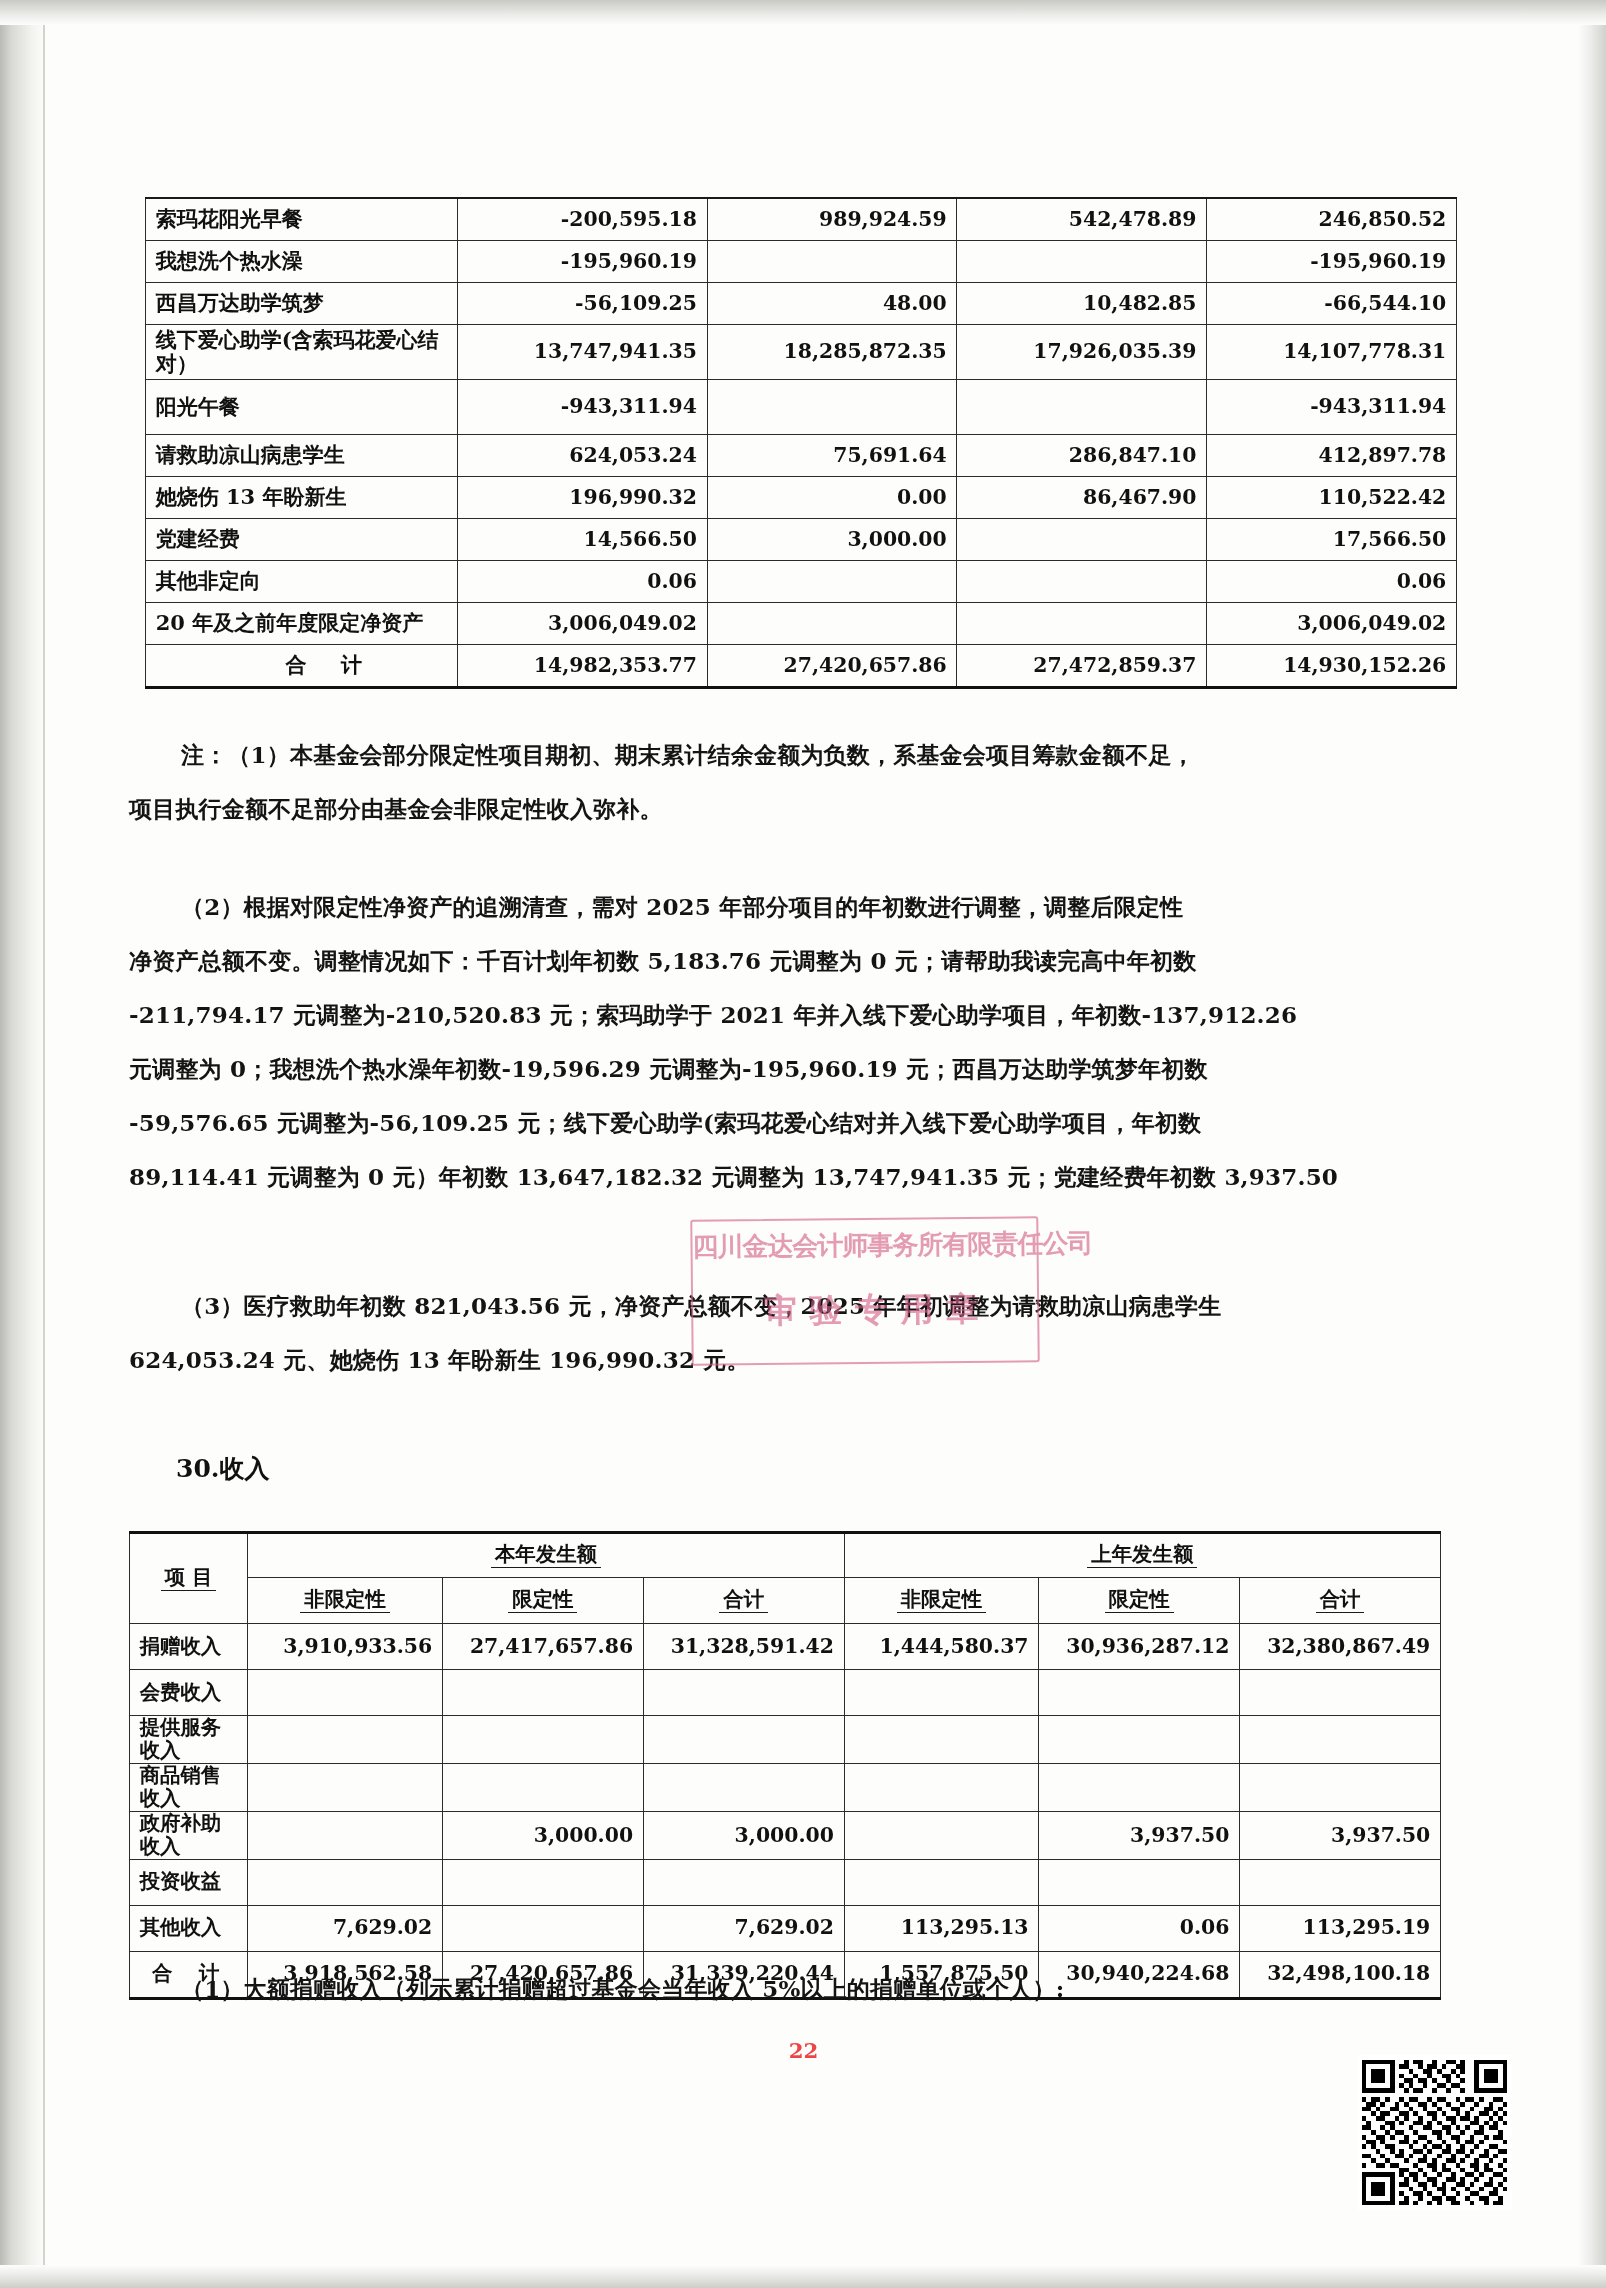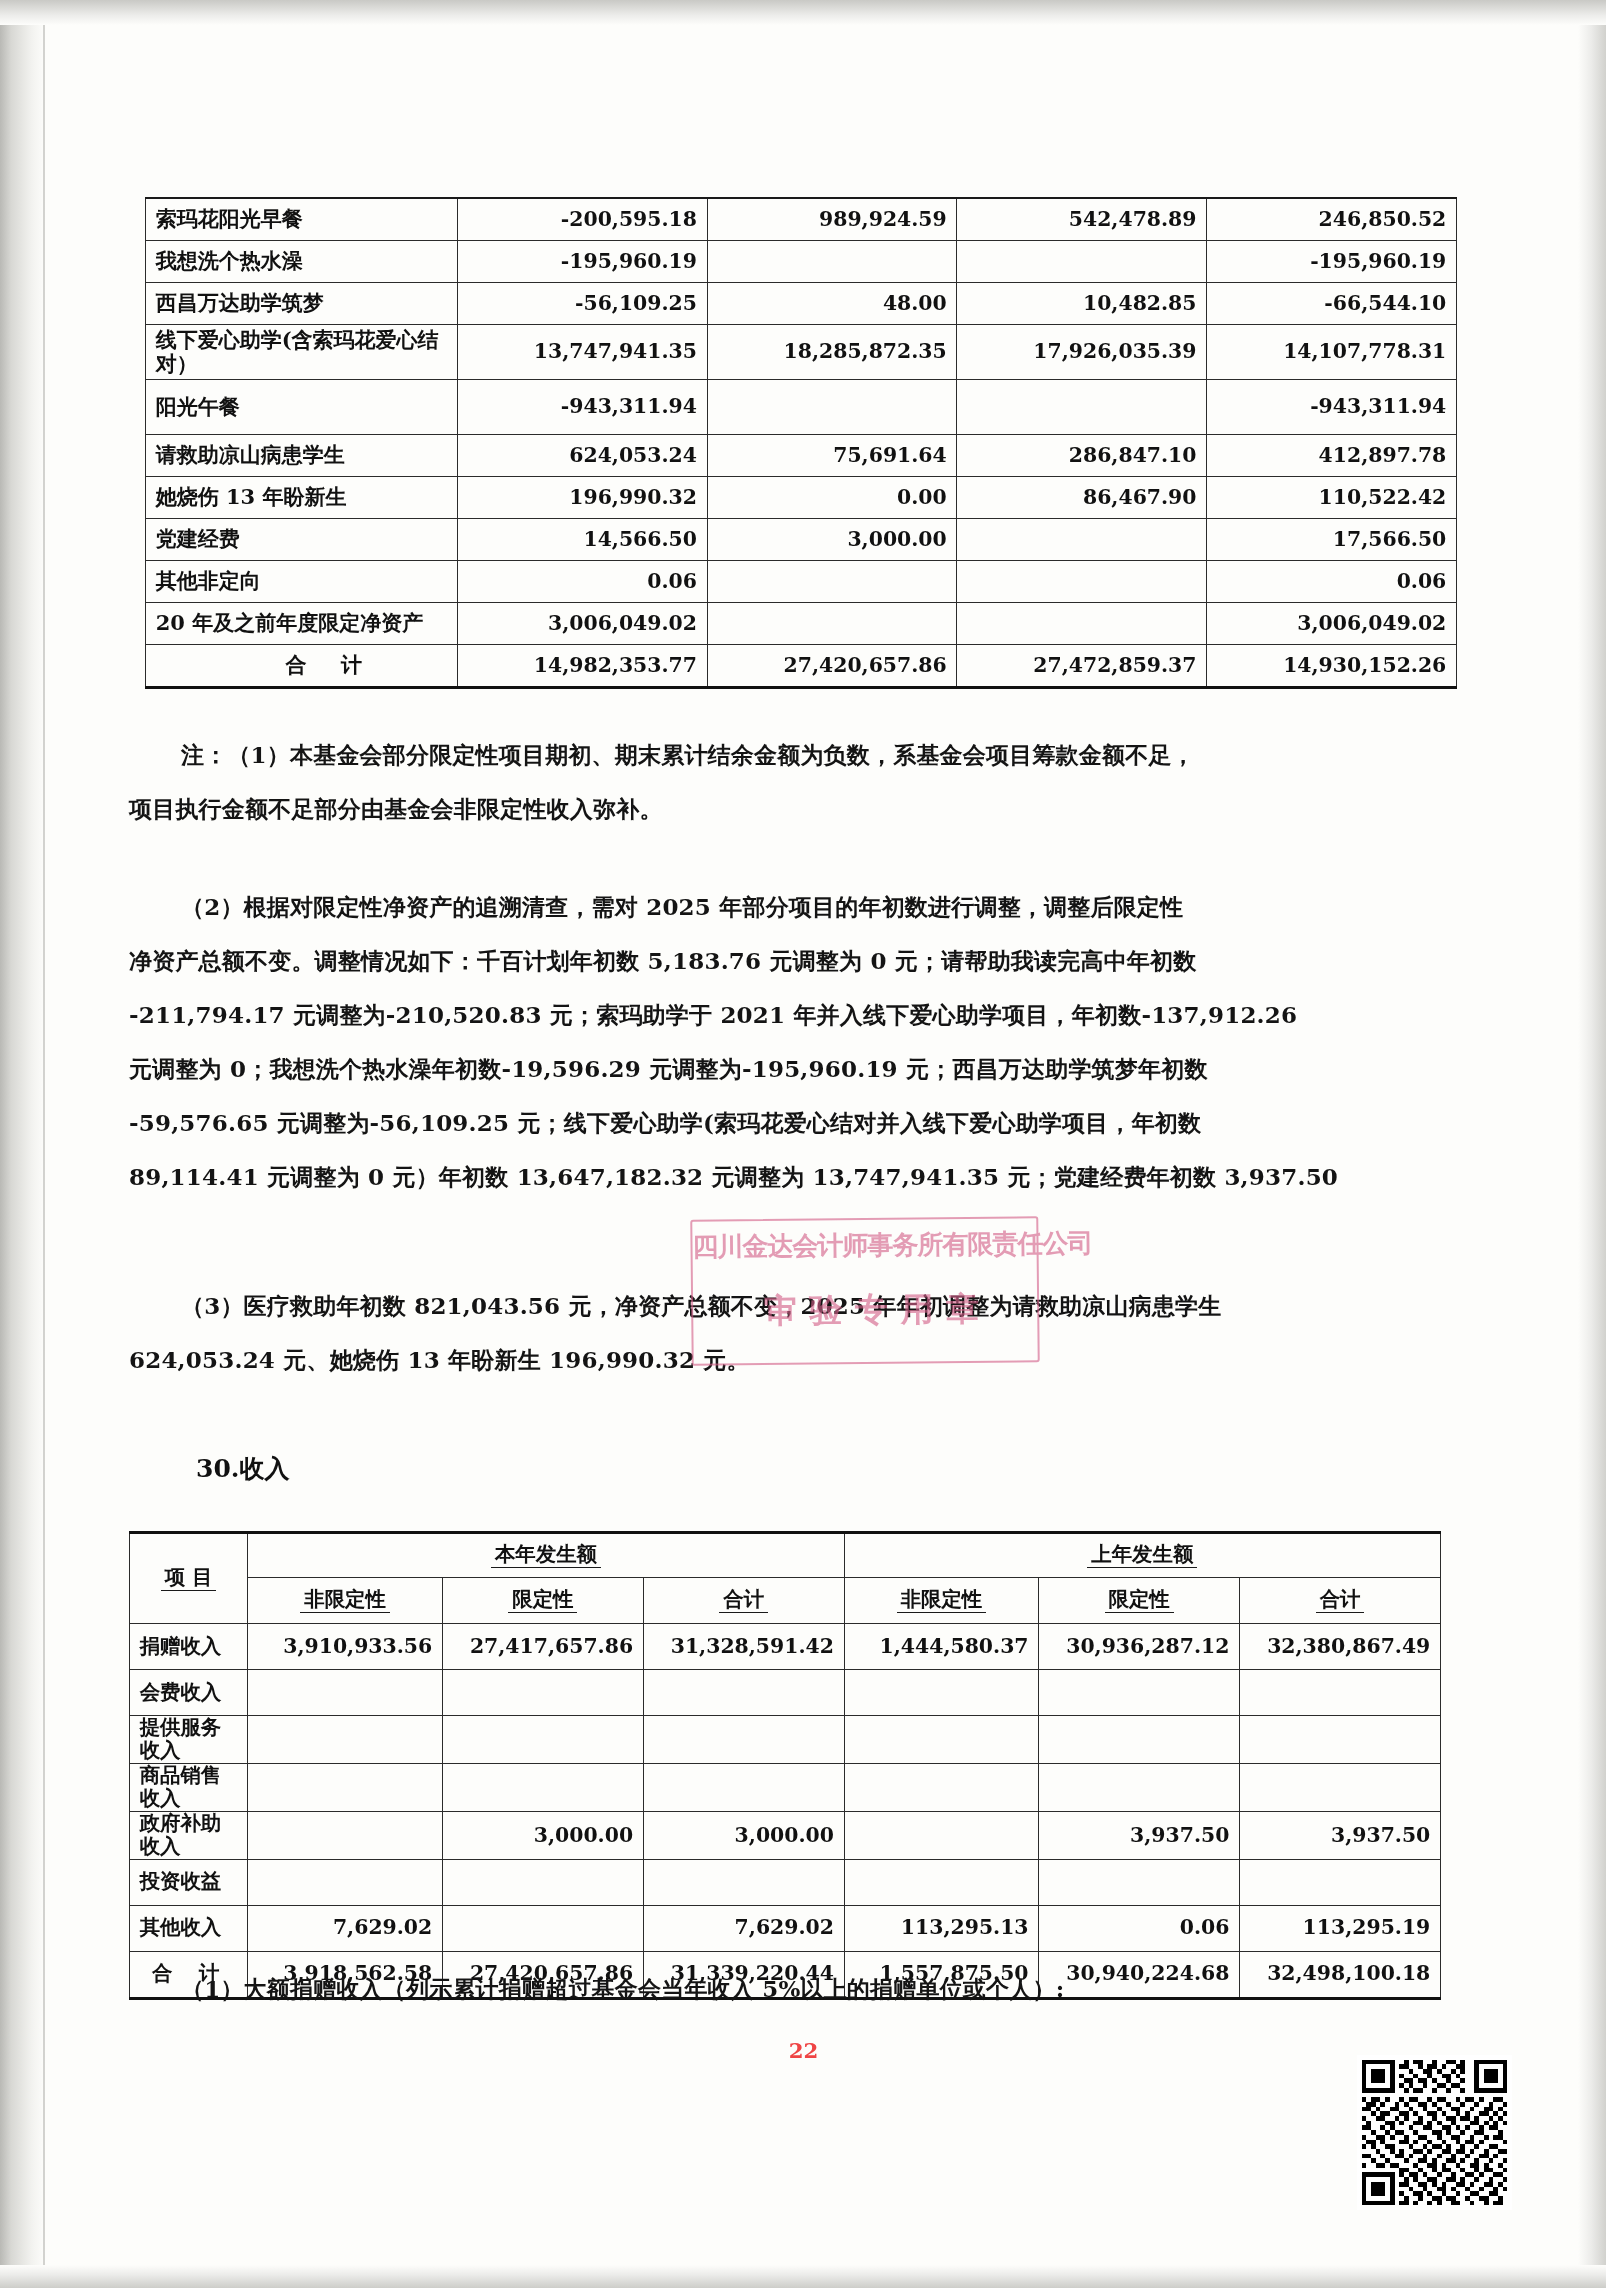--- a/index.html
+++ b/index.html
@@ -75,21 +75,21 @@
     left:129px;
     font-weight:700;
     text-align:justify;
   }
   .para div{white-space:nowrap;}
   .indent{padding-left:52px;}
 
   .sec-title{
     position:absolute;left:176px;top:1452px;
     font-family:"DejaVu Serif","Liberation Serif",serif;
-    font-size:25px;font-weight:700;color:#111;margin-left:20px;
+    font-size:25px;font-weight:700;color:#111;
   }
 
   .pageno{
     position:absolute;left:0;top:2038px;width:1607px;text-align:center;
     font-family:"DejaVu Serif","Liberation Serif",serif;
     font-size:21.3px;color:#ef4444;font-weight:700;
   }
 
   
   .stamp{

